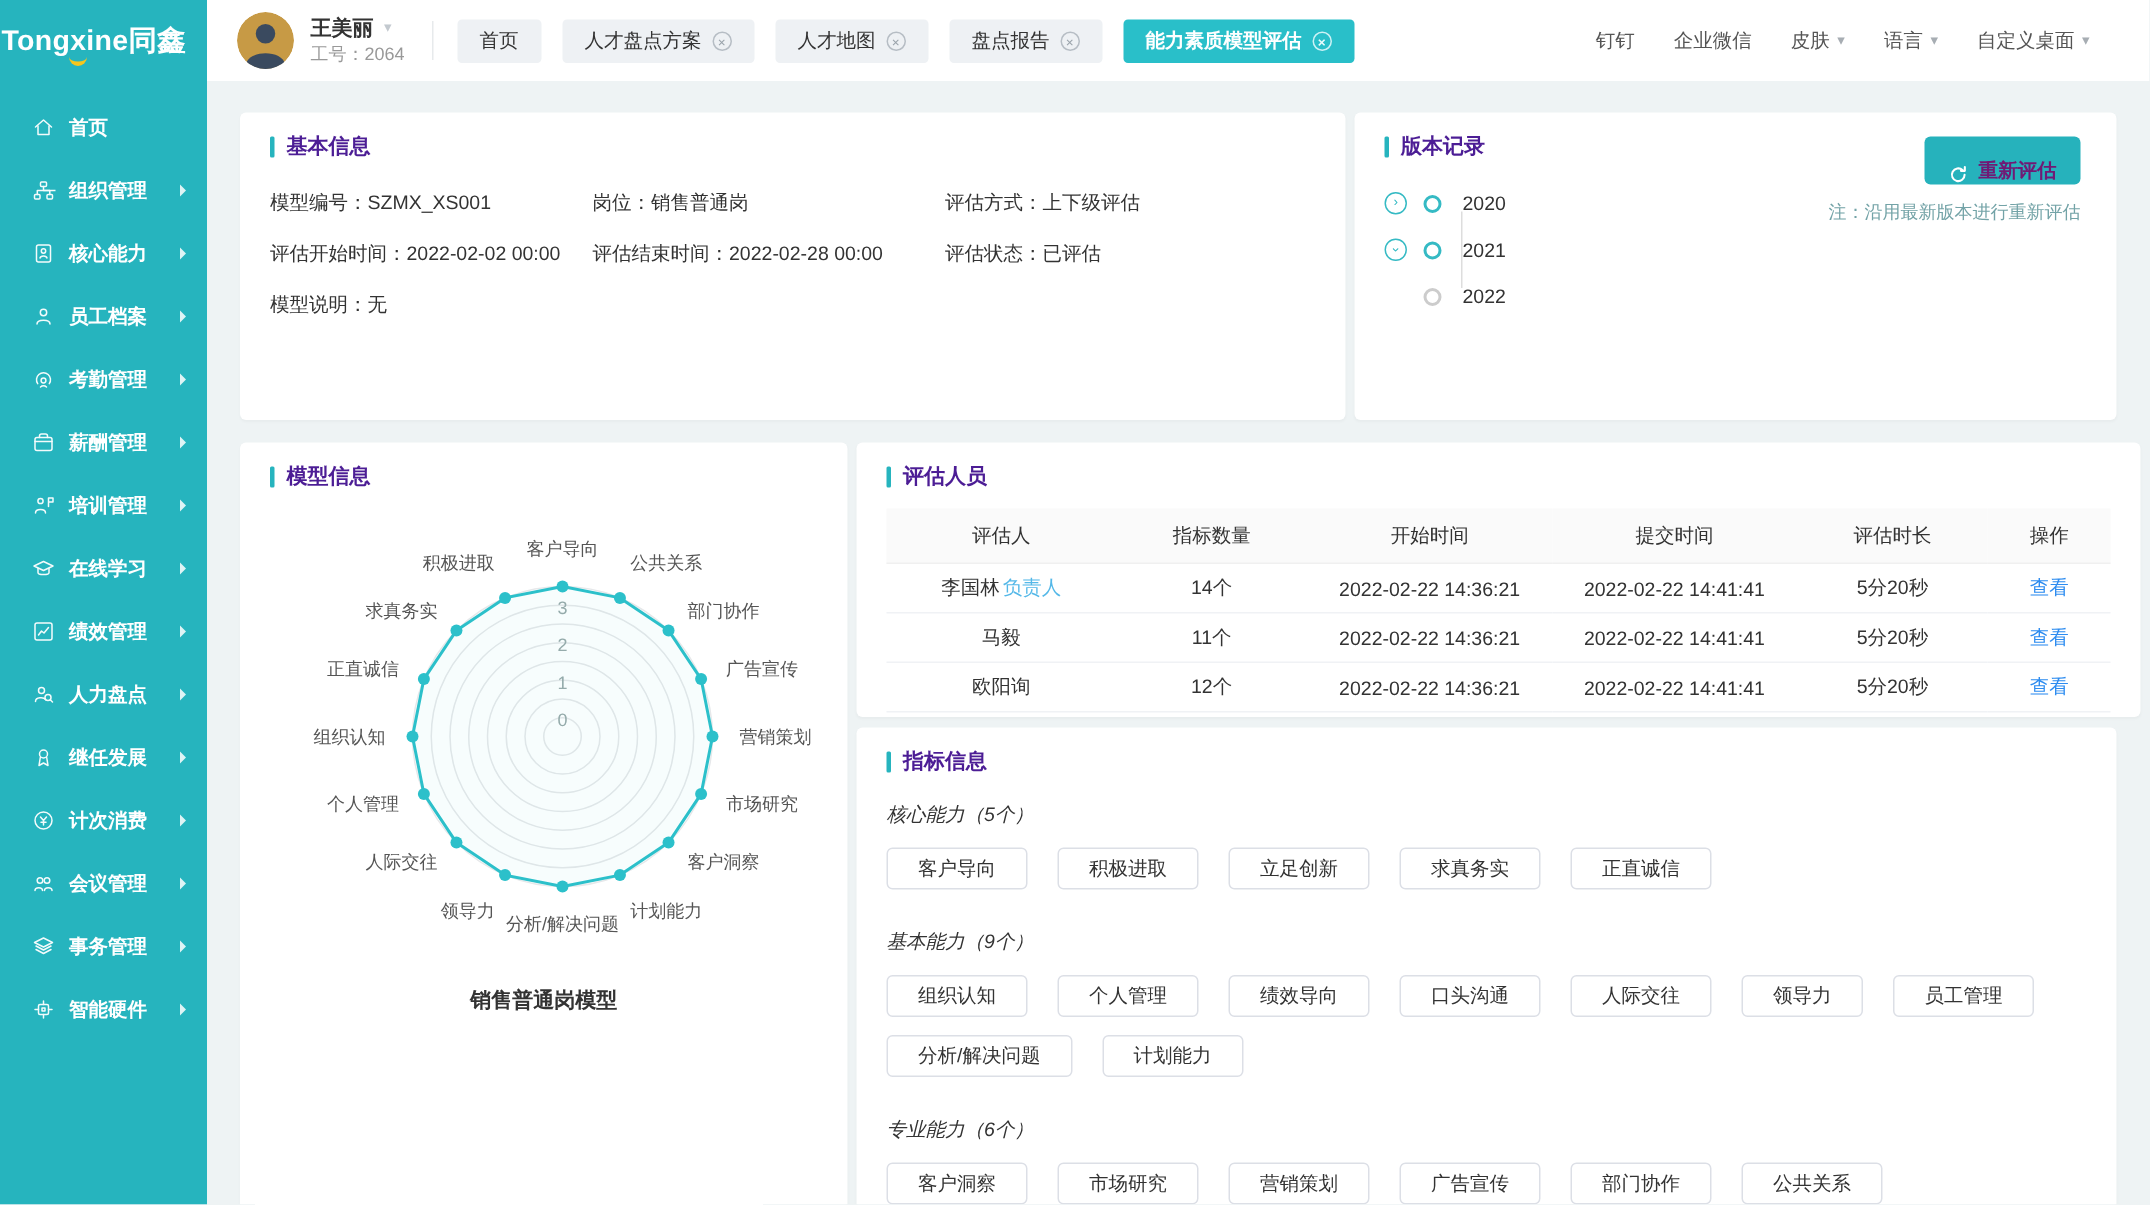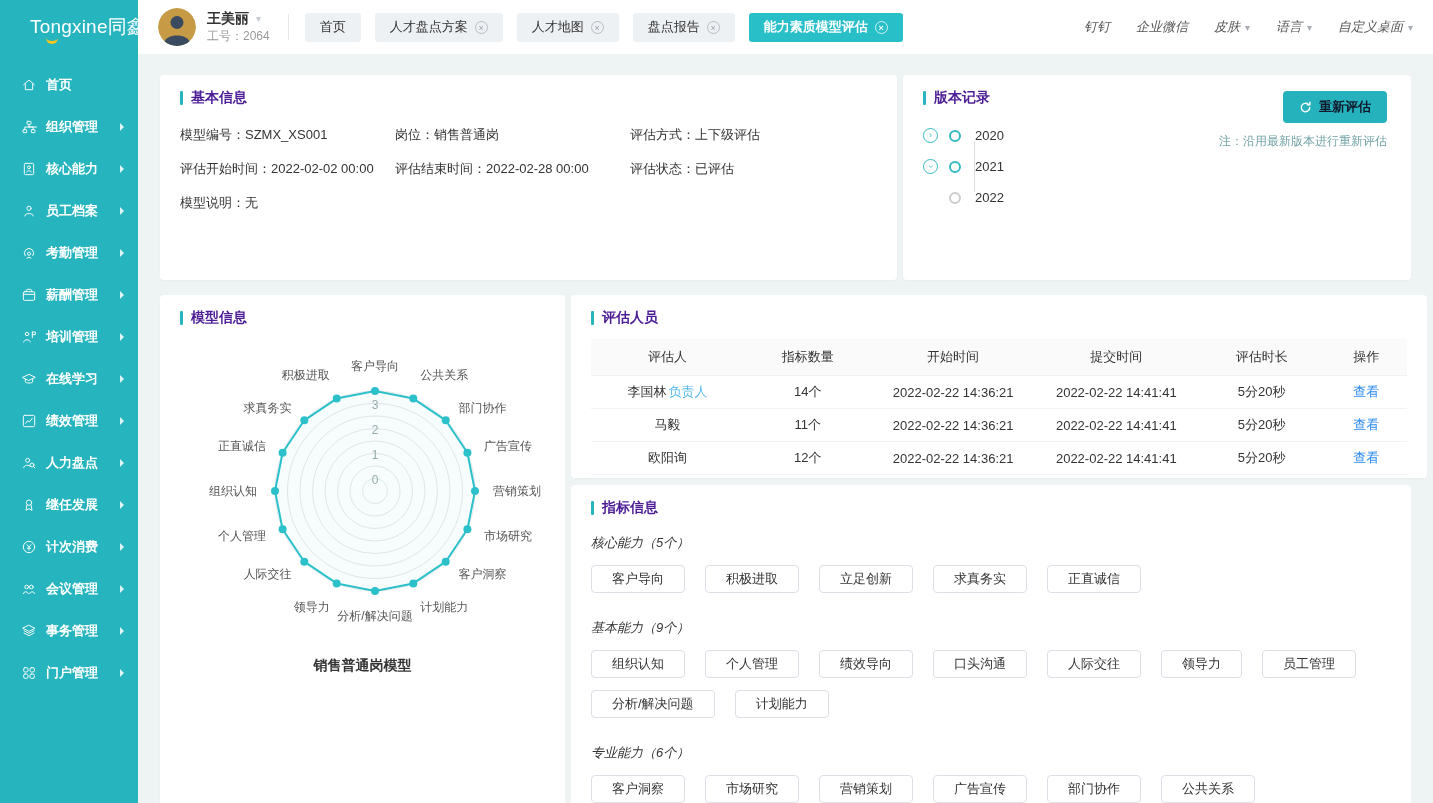--- a/index.html
+++ b/index.html
@@ -10,21 +10,21 @@
   }
   .app{position:relative;width:1433px;height:803px;}
 
   
   .sidebar{
     position:absolute;left:0;top:0;width:138px;height:803px;
     background:#26b4be;color:#fff;z-index:5;
   }
   .logo{
     position:relative;height:54px;display:flex;align-items:center;
-    padding-left:30px;font-size:19px;font-weight:normal;color:#fff;letter-spacing:.2px;
+    padding-left:1px;font-size:19px;font-weight:bold;color:#fff;letter-spacing:.2px;
     white-space:nowrap;cursor:pointer;
   }
   .logo::after{
     content:'';position:absolute;left:46px;top:36px;width:12px;height:5px;
     border-bottom:3px solid #f6c61c;border-radius:0 0 12px 12px;
   }
   .side-menu{padding-top:10px;}
   .side-item{
     display:flex;align-items:center;height:42px;
     padding:0 12px 0 21px;font-size:13px;font-weight:bold;color:#fff;cursor:pointer;
@@ -54,21 +54,21 @@
     background:#eef1f4;border-radius:3px;font-size:13px;color:#333;margin-right:14px;
     white-space:nowrap;cursor:pointer;
   }
   .tab.active{background:#29bfc9;color:#fff;font-weight:bold;}
   .tab-close{
     width:13px;height:13px;border-radius:50%;border:1px solid #b6bdc4;color:#9aa3ab;
     font-size:9px;line-height:12px;text-align:center;display:inline-block;box-sizing:border-box;cursor:pointer;
   }
   .tab.active .tab-close{border-color:#cdf2f5;color:#eafcfd;}
   .top-spacer{flex:1;}
-  .top-links{display:flex;align-items:center;padding-right:20px;font-style:italic;}
+  .top-links{display:flex;align-items:center;padding-right:40px;}
   .top-link{font-size:13px;color:#555;margin-left:26px;display:inline-flex;align-items:center;gap:5px;white-space:nowrap;cursor:pointer;}
   .dd-caret{color:#a7adb3;font-size:10px;}
 
   
   .content{
     position:absolute;left:138px;top:54px;width:1295px;height:749px;
     background:#eef3f4;overflow:hidden;
   }
   .card{
     position:absolute;background:#fff;border-radius:4px;
@@ -80,22 +80,22 @@
   .card-basic{left:22px;top:21px;width:737px;height:205px;}
   .fields{
     display:grid;grid-template-columns:215px 235px 1fr;
     row-gap:16px;margin-top:19px;font-size:13px;color:#333;
   }
   .field{white-space:nowrap;}
 
   .card-version{left:765px;top:21px;width:508px;height:205px;}
   .refresh-btn{
     position:absolute;top:16px;right:24px;height:32px;padding:0 16px;
-    background:#26b2bc;color:#0f172a;border:none;border-radius:4px;
-    font-size:13px;font-weight:bold;display:flex;align-items:center;gap:7px;cursor:pointer;
+    background:#26b2bc;color:#701a75;border:none;border-radius:4px;
+    font-size:13px;font-weight:bold;display:flex;align-items:flex-end;gap:7px;cursor:pointer;
     font-family:inherit;
   }
   .version-note{position:absolute;top:58px;right:24px;font-size:12px;color:#73a3a7;}
   .timeline{position:relative;margin-top:13px;}
   .tl-line{position:absolute;left:51px;top:21px;height:51px;width:1px;background:#ddd;}
   .tl-row{display:flex;align-items:center;height:31px;position:relative;}
   .tl-expand{
     width:15px;height:15px;border-radius:50%;border:1px solid #35bac4;color:#35bac4;
     font-size:9px;display:flex;align-items:center;justify-content:center;
     margin-right:11px;box-sizing:border-box;cursor:pointer;flex:0 0 15px;
@@ -292,27 +292,26 @@
               <path d="M12 3.5 21 8l-9 4.5L3 8z"></path>
               <path d="M4.5 11.5 12 15.5l7.5-4M4.5 15 12 19l7.5-4"></path>
             </svg>
           </span>
           <span class="s-label">事务管理</span>
           <span class="s-arrow"></span>
         </div>
         <div class="side-item">
           <span class="s-icon">
             <svg viewBox="0 0 24 24" width="16" height="16" fill="none" stroke="currentColor" stroke-width="1.5" stroke-linecap="round" stroke-linejoin="round">
-              <rect x="4" y="4" width="6.5" height="6.5" rx="2"></rect>
-              <rect x="13.5" y="4" width="6.5" height="6.5" rx="2"></rect>
-              <rect x="4" y="13.5" width="6.5" height="6.5" rx="2"></rect>
-              <rect x="13.5" y="13.5" width="6.5" height="6.5" rx="2"></rect>
-            </svg>
-          </span>
-          <span class="s-label">门户管理</span>
+              <rect x="7" y="7" width="10" height="10" rx="1.5"></rect>
+              <rect x="10.5" y="10.5" width="3" height="3"></rect>
+              <path d="M12 3.5V7M12 17v3.5M3.5 12H7M17 12h3.5"></path>
+            </svg>
+          </span>
+          <span class="s-label">智能硬件</span>
           <span class="s-arrow"></span>
         </div>
       </nav>
   </aside>
 
   <header class="topbar">
     <div class="avatar">
       <svg viewBox="0 0 38 38" width="38" height="38">
         <circle cx="19" cy="19" r="19" fill="#c79a45"></circle>
         <circle cx="19" cy="14.5" r="6.5" fill="#3a4a5f"></circle>

